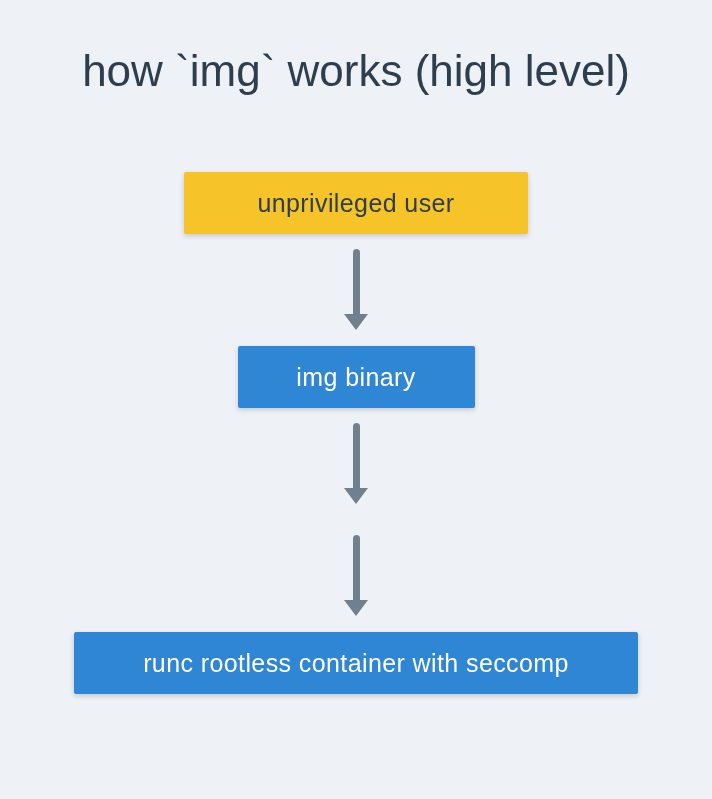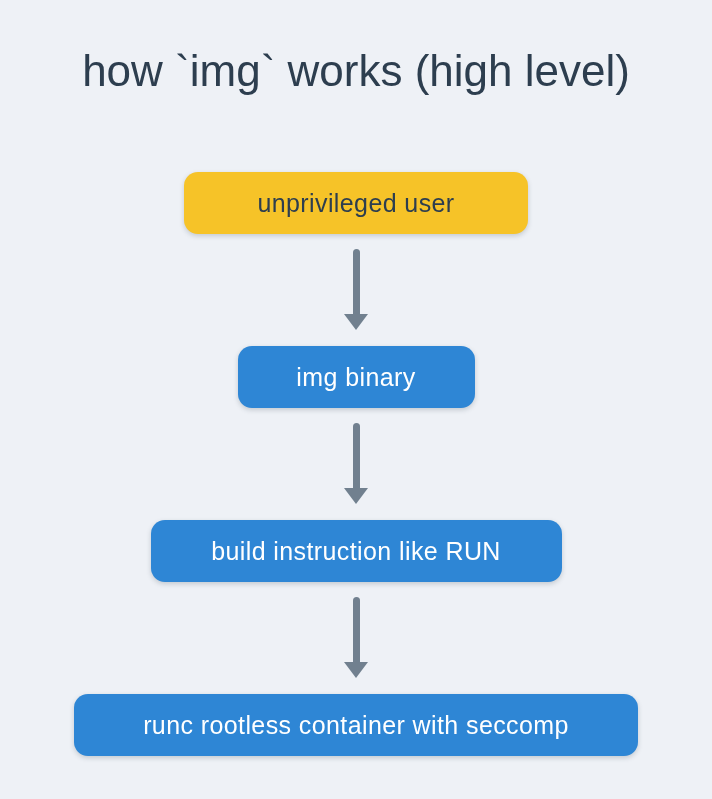--- a/index.html
+++ b/index.html
@@ -31,21 +31,21 @@
     height: 62px;
     line-height: 62px;
     font-size: 44px;
     font-weight: 500;
     color: var(--title-text);
     white-space: nowrap;
     letter-spacing: 0px;
   }
   .node {
     height: 62px;
-    border-radius: 14px;
+    border-radius: 2px;
     display: flex;
     align-items: center;
     justify-content: center;
     font-size: 25px;
     font-weight: 500;
     letter-spacing: 0.4px;
     white-space: nowrap;
     box-shadow: 0 2px 5px rgba(45, 62, 79, 0.22);
   }
   .node-start {
@@ -95,21 +95,20 @@
     <div class="head"></div>
   </div>
 
   <div class="node node-process n2">img binary</div>
 
   <div class="arrow">
     <div class="stem"></div>
     <div class="head"></div>
   </div>
 
-  <div class="node node-process n3">build instruction like RUN</div>
 
   <div class="arrow">
     <div class="stem"></div>
     <div class="head"></div>
   </div>
 
   <div class="node node-process n4">runc rootless container with seccomp</div>
 
 </div>
 

